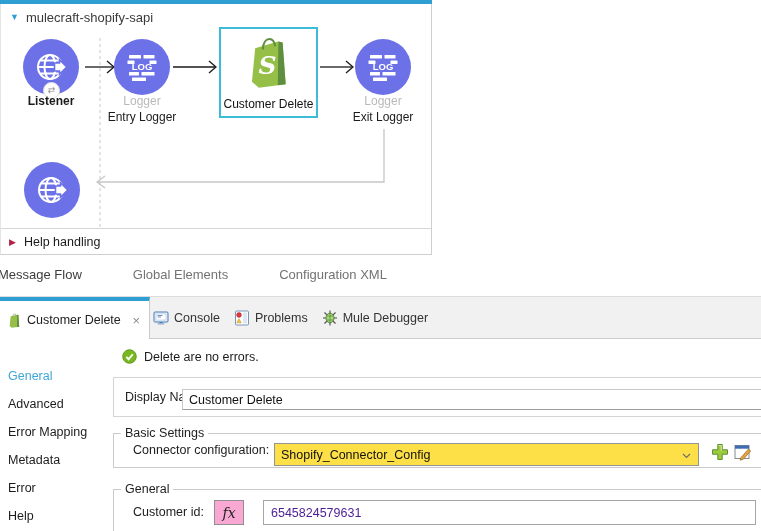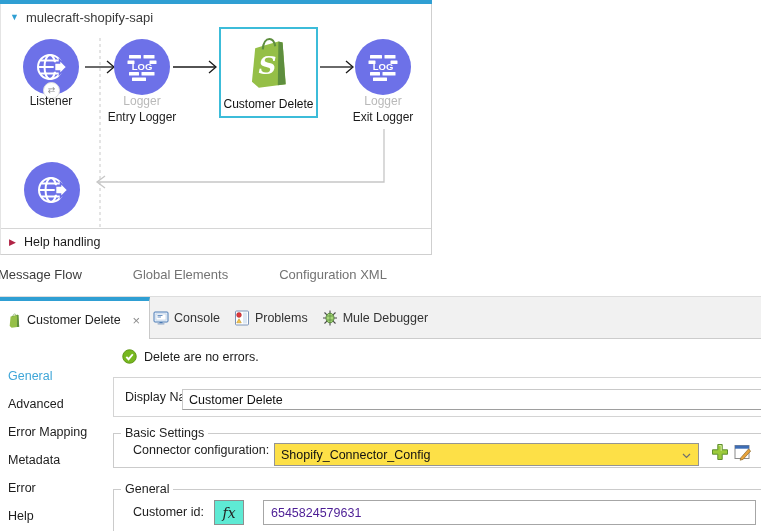--- a/index.html
+++ b/index.html
@@ -18,21 +18,21 @@
   .node-circle{position:absolute;width:56px;height:56px;border-radius:50%;background:#6D71E8;
                display:flex;align-items:center;justify-content:center;}
   .n-listener{left:22px;top:9px;}
   .n-entry{left:113px;top:9px;}
   .n-exit{left:354px;top:9px;}
   .n-return{left:23px;top:132px;}
   .badge{position:absolute;left:42px;top:52px;width:17px;height:17px;background:#fff;border:1px solid #ddd;
          border-radius:50%;box-sizing:border-box;color:#8f8f8f;font-size:9px;line-height:14px;text-align:center;}
   .node-label{position:absolute;width:100px;text-align:center;font-size:12px;color:#1c1c1c;}
   .node-label.gray{color:#b9b9b9;}
-  .lbl-listener{left:0;top:64px;}
+  .lbl-listener{left:0;top:64px;font-weight:bold;}
   .lbl-entry1{left:91px;top:64px;}
   .lbl-entry2{left:91px;top:80px;}
   .lbl-exit1{left:332px;top:64px;}
   .lbl-exit2{left:332px;top:80px;}
   .sel-node{position:absolute;left:218px;top:27px;width:99px;height:91px;box-sizing:border-box;
             border:2px solid #3CBCD9;background:#fff;}
   .sel-node .bag{position:absolute;left:25px;top:7px;}
   .sel-label{position:absolute;left:0;bottom:5px;width:95px;text-align:center;font-size:12px;color:#111;}
   .error-row{position:absolute;left:0;top:228px;width:430px;height:26px;box-sizing:border-box;
              border-top:1px solid #d6d6d6;display:flex;align-items:center;gap:8px;padding-left:8px;background:#fff;}
@@ -76,21 +76,21 @@
   .fs-general{top:150px;width:700px;height:84px;}
   .legend{position:absolute;top:-8px;left:7px;background:#fff;padding:0 4px;font-size:12.5px;color:#1e1e1e;}
   .cc-label{position:absolute;left:19px;top:0;height:33px;line-height:33px;font-size:12.5px;}
   .combo{position:absolute;left:160px;top:9px;width:425px;height:23px;box-sizing:border-box;background:#fde047;
          border:1px solid #949494;display:flex;align-items:center;padding-left:6px;font-size:12.5px;color:#111;cursor:default;}
   .combo .chev{position:absolute;right:7px;top:9px;}
   .icon-btn{position:absolute;top:9px;width:18px;height:18px;cursor:pointer;border:none;background:transparent;padding:0;}
   .btn-add{left:597px;}
   .btn-edit{left:620px;}
   .cid-label{position:absolute;left:19px;top:10px;height:25px;line-height:25px;font-size:12.5px;}
-  .fx-btn{position:absolute;left:100px;top:10px;width:30px;height:25px;box-sizing:border-box;background:#5eead4;
+  .fx-btn{position:absolute;left:100px;top:10px;width:30px;height:25px;box-sizing:border-box;background:#f9a8d4;
           border:1px solid #8f8f8f;font-family:"DejaVu Serif",serif;font-style:italic;font-size:14px;color:#222;
           display:flex;align-items:center;justify-content:center;cursor:pointer;}
   .cid-input{position:absolute;left:149px;top:10px;width:493px;height:25px;box-sizing:border-box;
              border:1px solid #a6a6a6;font-family:"Liberation Sans",sans-serif;font-size:12.5px;padding:0 7px;
              color:#4c1d95;outline:none;}
 </style>
 </head>
 <body>
 
 <div class="frame">

